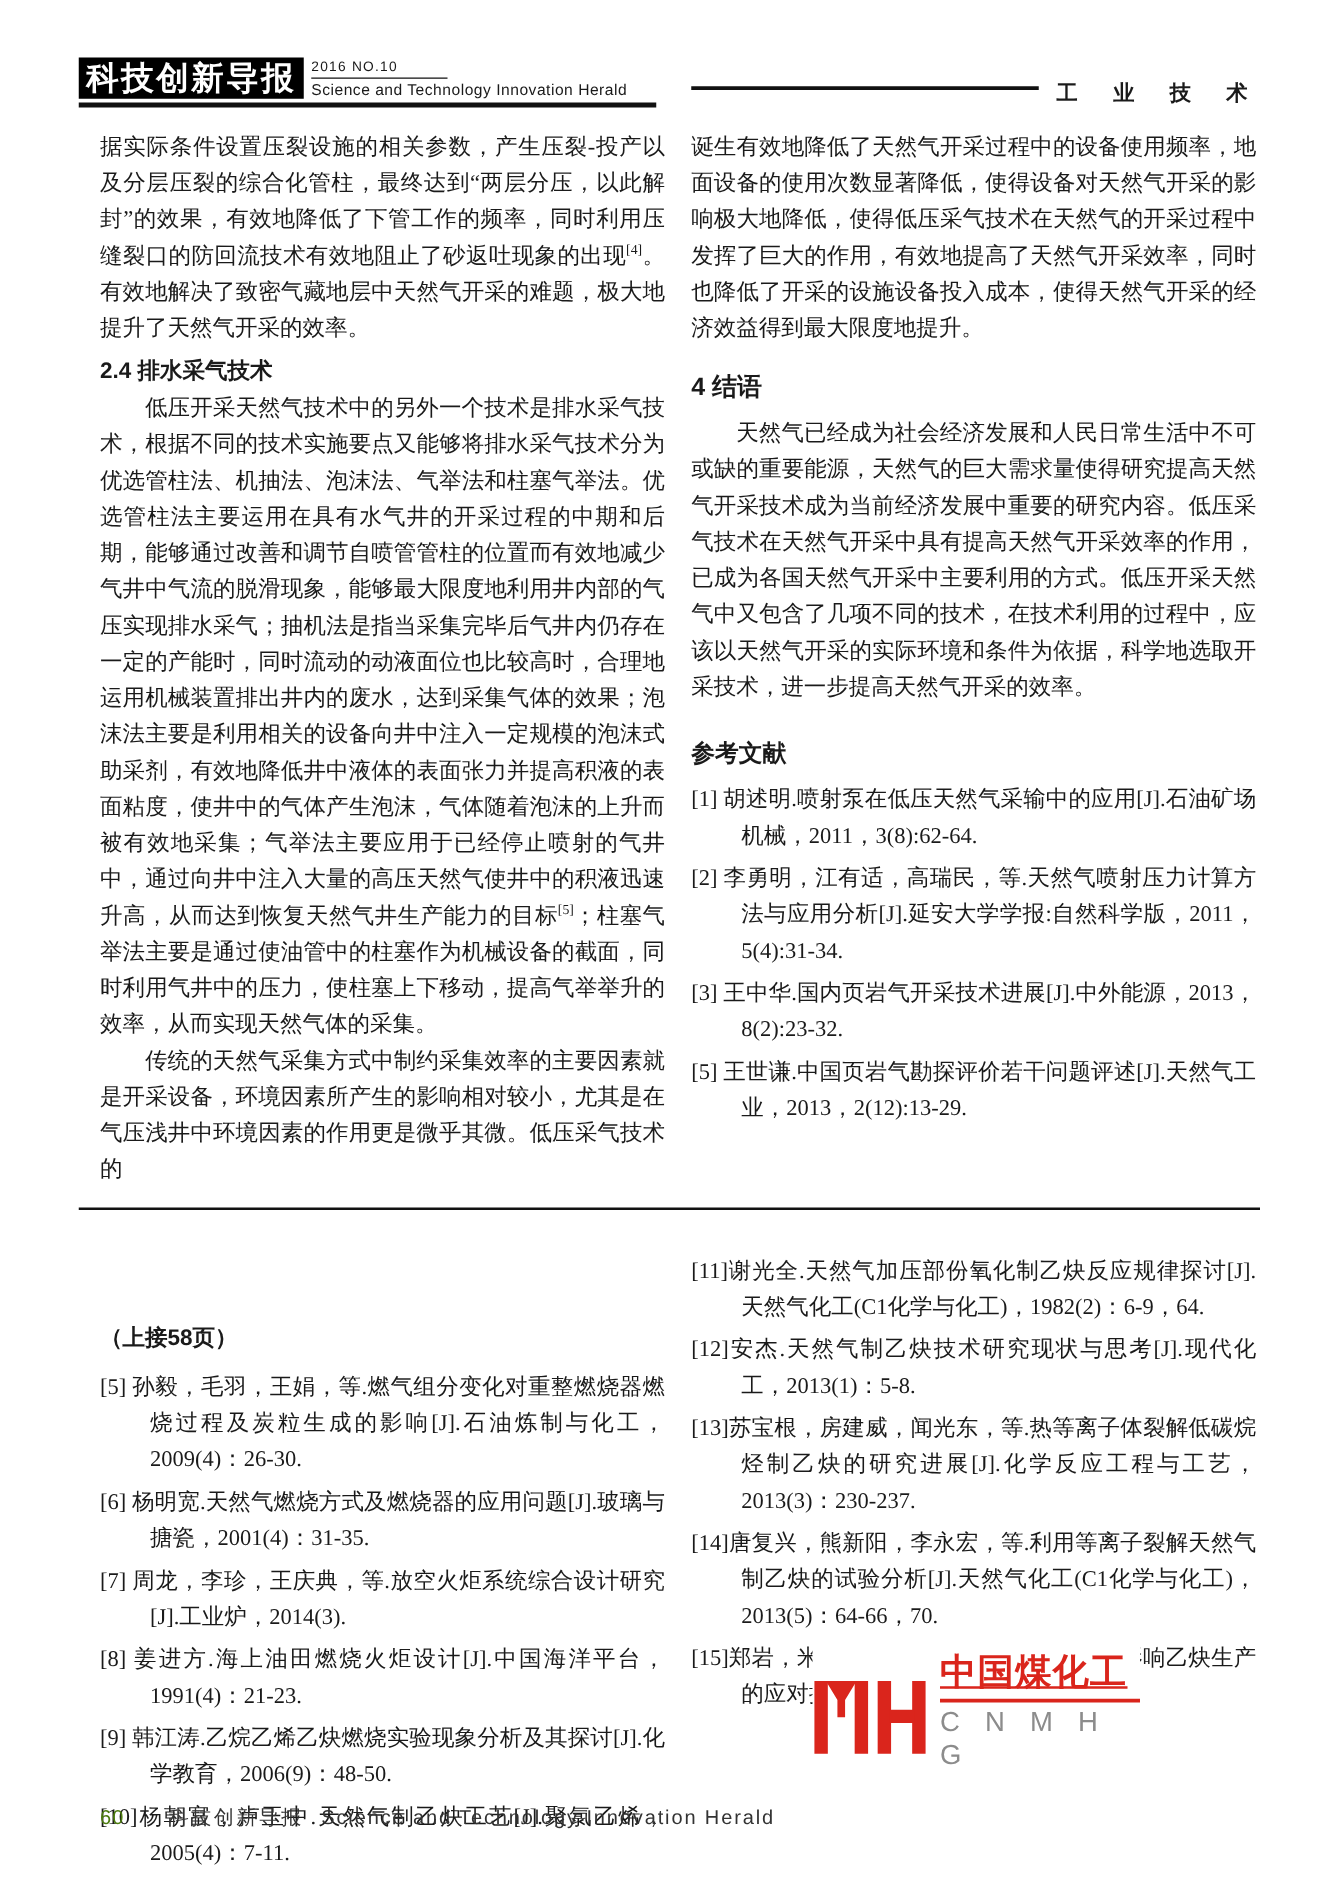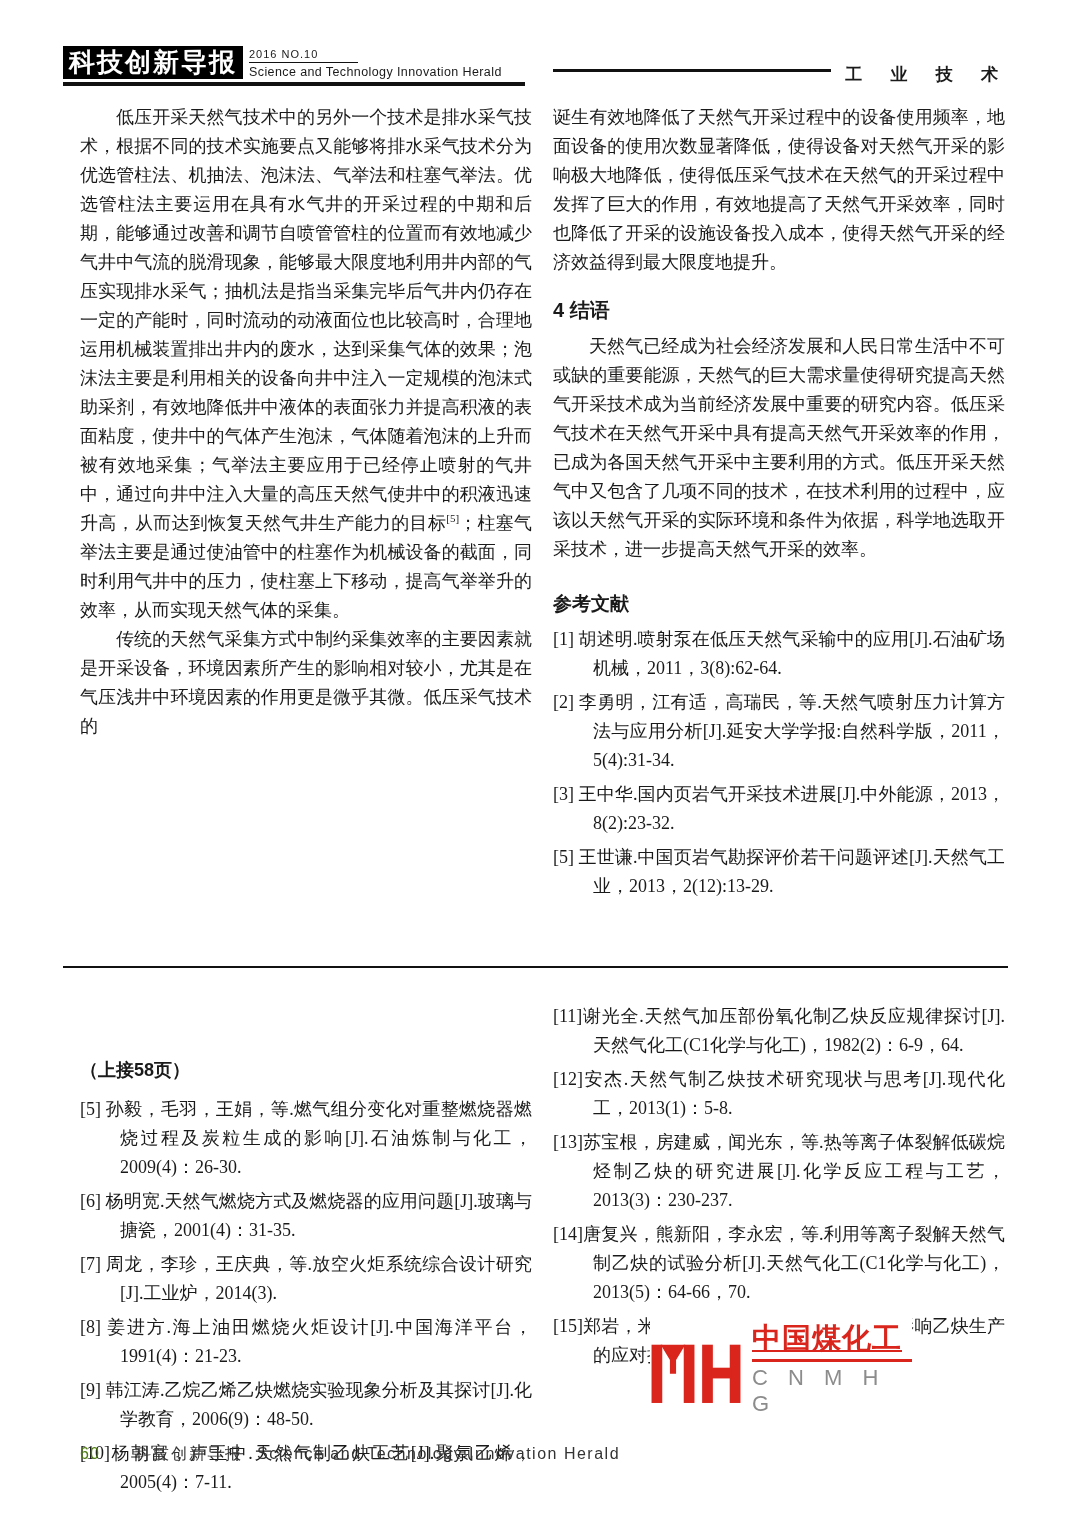--- a/index.html
+++ b/index.html
@@ -96,21 +96,23 @@
         </div>
       </div>
       <div class="section-rule-block">
         <div class="section-rule"></div>
         <div class="section-label">工 业 技 术</div>
       </div>
     </div>
   </div>
 
   <div class="col col-left">
+    <p class="para"><span>据实际条件设置压裂设施的相关参数，产生压裂-投产以及分层压裂的综合化管柱，最终达到“两层分压，以此解封”的效果，有效地降低了下管工作的频率，同时利用压缝裂口的防回流技术有效地阻止了砂返吐现象的出现</span><sup class="supref">[4]</sup><span>。有效地解决了致密气藏地层中天然气开采的难题，极大地提升了天然气开采的效率。</span></p>
 
+    <div class="h-sub">2.4  排水采气技术</div>
 
     <p class="para indent"><span>低压开采天然气技术中的另外一个技术是排水采气技术，根据不同的技术实施要点又能够将排水采气技术分为优选管柱法、机抽法、泡沫法、气举法和柱塞气举法。优选管柱法主要运用在具有水气井的开采过程的中期和后期，能够通过改善和调节自喷管管柱的位置而有效地减少气井中气流的脱滑现象，能够最大限度地利用井内部的气压实现排水采气；抽机法是指当采集完毕后气井内仍存在一定的产能时，同时流动的动液面位也比较高时，合理地运用机械装置排出井内的废水，达到采集气体的效果；泡沫法主要是利用相关的设备向井中注入一定规模的泡沫式助采剂，有效地降低井中液体的表面张力并提高积液的表面粘度，使井中的气体产生泡沫，气体随着泡沫的上升而被有效地采集；气举法主要应用于已经停止喷射的气井中，通过向井中注入大量的高压天然气使井中的积液迅速升高，从而达到恢复天然气井生产能力的目标</span><sup class="supref">[5]</sup><span>；柱塞气举法主要是通过使油管中的柱塞作为机械设备的截面，同时利用气井中的压力，使柱塞上下移动，提高气举举升的效率，从而实现天然气体的采集。</span></p>
 
 
     <p class="para indent">传统的天然气采集方式中制约采集效率的主要因素就是开采设备，环境因素所产生的影响相对较小，尤其是在气压浅井中环境因素的作用更是微乎其微。低压采气技术的</p>
   </div>
 
   <div class="col col-right">
     <p class="para">诞生有效地降低了天然气开采过程中的设备使用频率，地面设备的使用次数显著降低，使得设备对天然气开采的影响极大地降低，使得低压采气技术在天然气的开采过程中发挥了巨大的作用，有效地提高了天然气开采效率，同时也降低了开采的设施设备投入成本，使得天然气开采的经济效益得到最大限度地提升。</p>
 

